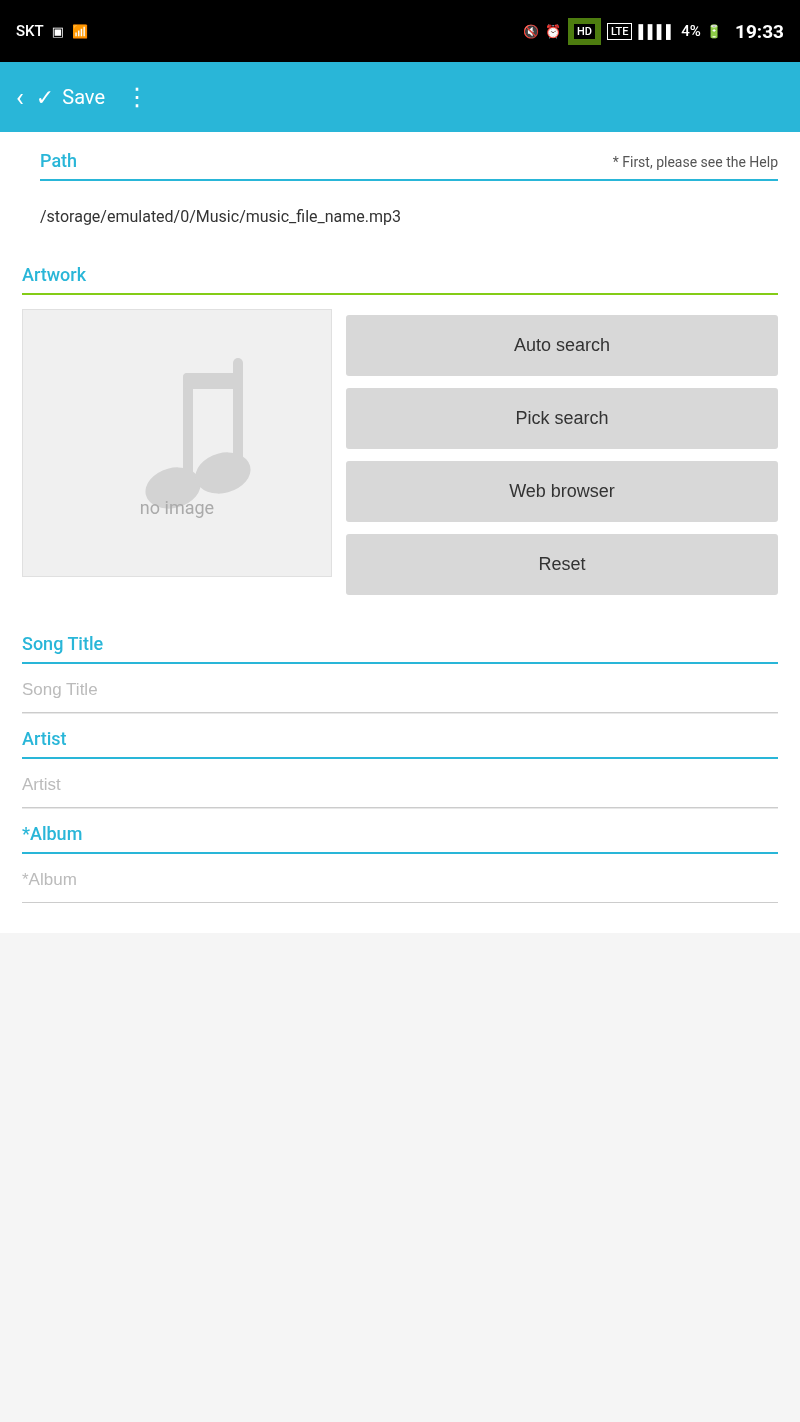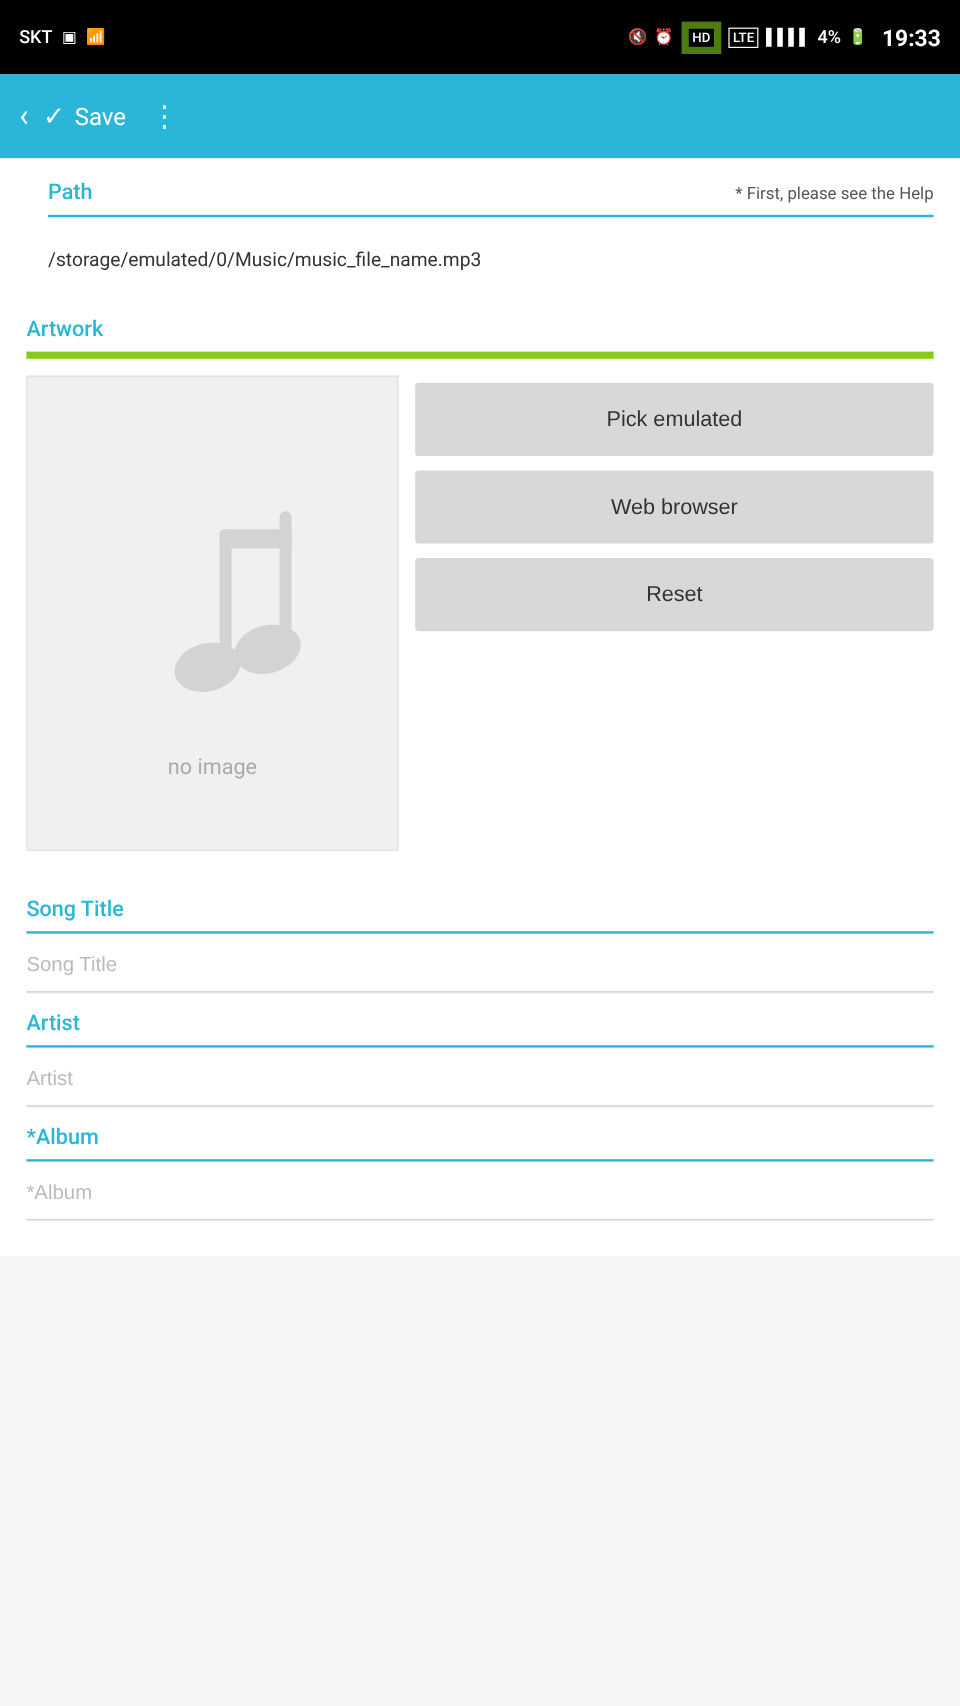--- a/index.html
+++ b/index.html
@@ -101,32 +101,32 @@
 
     
     #artwork-section {
       padding: 14px 22px 10px 22px;
     }
     #artwork-label {
       font-size: 18px;
       color: #29b6d8;
       font-weight: 500;
       padding-bottom: 8px;
-      border-bottom: 6px solid #84cc16;
+      border-bottom: 2px solid #84cc16;
       margin-bottom: 14px;
     }
     #artwork-container {
       display: flex;
       flex-direction: row;
       gap: 14px;
       margin-bottom: 14px;
     }
     #artwork-image-box {
       width: 310px;
-      height: 396px;
+      height: 268px;
       background: #f0f0f0;
       border: 1px solid #e0e0e0;
       display: flex;
       flex-direction: column;
       align-items: center;
       justify-content: center;
       position: relative;
       flex-shrink: 0;
       padding-left: 32px;
     }
@@ -276,21 +276,22 @@
             <rect x="85" y="40" width="60" height="16" rx="4"></rect>
 
             <ellipse cx="75" cy="155" rx="28" ry="20" transform="rotate(-15 75 155)"></ellipse>
             <ellipse cx="125" cy="140" rx="28" ry="20" transform="rotate(-15 125 140)"></ellipse>
           </g>
         </svg>
         <span id="no-image-text">no image</span>
       </div>
 
       <div id="artwork-buttons">
-        <button class="artwork-btn">Pick emulated</button>
+        <button class="artwork-btn">Auto search</button>
+        <button class="artwork-btn">Pick search</button>
         <button class="artwork-btn">Web browser</button>
         <button class="artwork-btn">Reset</button>
       </div>
     </div>
   </div>
 
 
   <div class="field-section">
     <div class="field-label">Song Title</div>
     <input class="field-input" type="text" placeholder="Song Title" style="">

